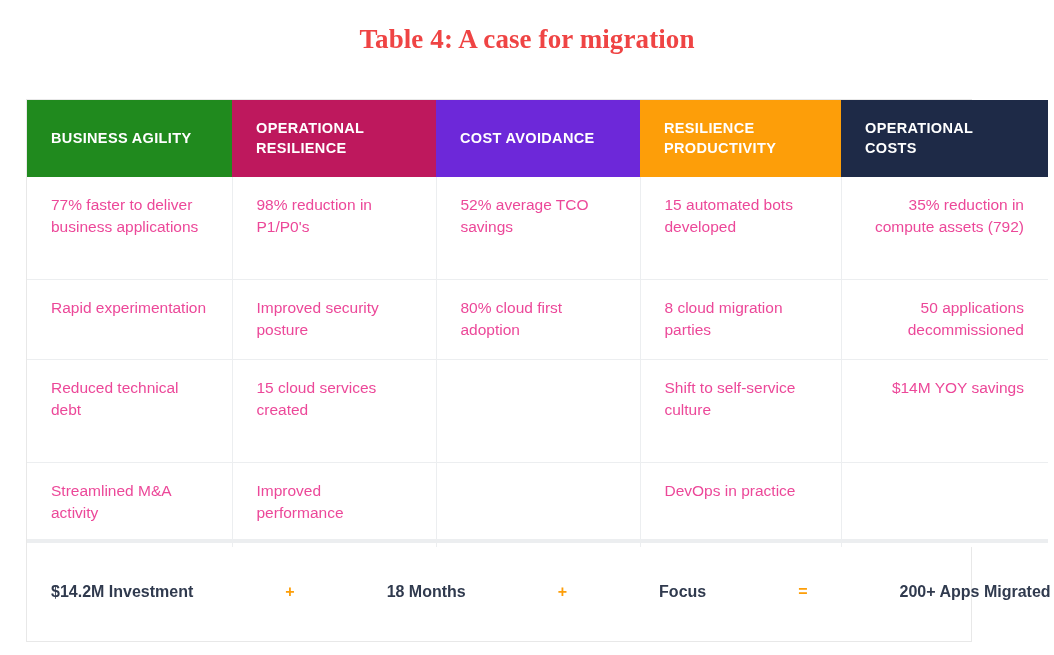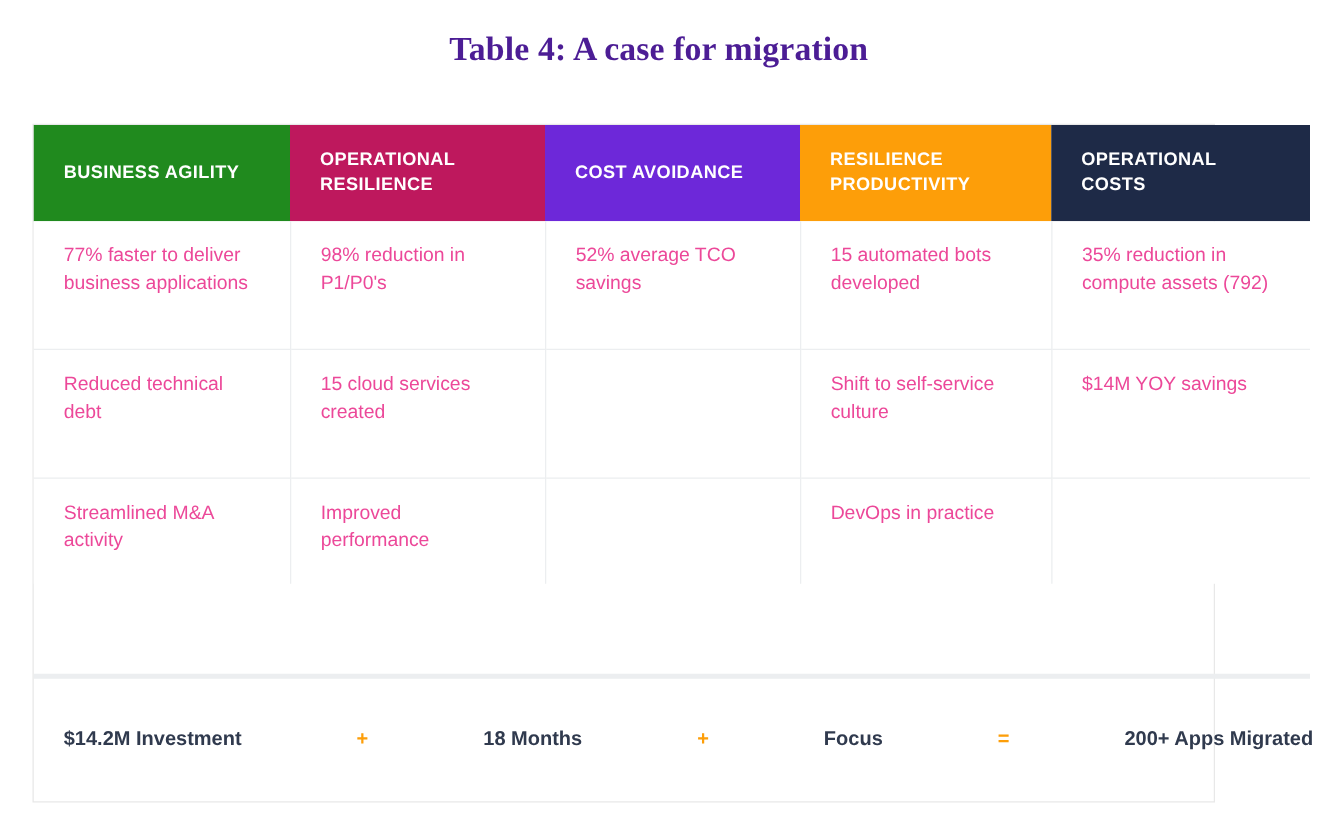--- a/index.html
+++ b/index.html
@@ -18,21 +18,21 @@
   .page-title {
     position: absolute;
     left: 0;
     top: 24px;
     width: 1054px;
     text-align: center;
     font-family: "Liberation Serif", serif;
     font-weight: bold;
     font-size: 27px;
     letter-spacing: .1px;
-    color: #4c1d95;
+    color: #ef4444;
   }
 
   
   .table-wrap {
     position: absolute;
     left: 26px;
     top: 99px;
     width: 946px;
     height: 543px;
     box-sizing: border-box;
@@ -73,21 +73,21 @@
   .matrix tbody td {
     padding: 17px 24px 17px 24px;
     vertical-align: top;
     font-size: 15.5px;
     line-height: 1.42;
     color: #ec4899;
     border-right: 1px solid #eceef0;
     border-bottom: 1px solid #eceef0;
     background: #ffffff;
   }
-  .matrix tbody td:last-child { border-right: none; }
+  .matrix tbody td:last-child { border-right: none; text-align: right; }
   .matrix tbody tr.r1 td { height: 68px; }
   .matrix tbody tr.r2 td { height: 45px; }
   .matrix tbody tr.r3 td { height: 68px; }
   .matrix tbody tr.r4 td { height: 50px; border-bottom: none; }
 
   
   .summary-sep {
     position: absolute;
     left: 0;
     top: 439px;
@@ -150,20 +150,27 @@
         <th class="h-navy">OPERATIONAL COSTS</th>
       </tr>
     </thead>
     <tbody>
       <tr class="r1">
         <td>77% faster to deliver business applications</td>
         <td>98% reduction in P1/P0's</td>
         <td>52% average TCO savings</td>
         <td>15 automated bots developed</td>
         <td>35% reduction in compute assets (792)</td>
+      </tr>
+      <tr class="r2">
+        <td>Rapid experimentation</td>
+        <td>Improved security posture</td>
+        <td>80% cloud first adoption</td>
+        <td>8 cloud migration parties</td>
+        <td>50 applications decommissioned</td>
       </tr>
       <tr class="r3">
         <td>Reduced technical debt</td>
         <td>15 cloud services created</td>
         <td></td>
         <td>Shift to self-service culture</td>
         <td>$14M YOY savings</td>
       </tr>
       <tr class="r4">
         <td>Streamlined M&amp;A activity</td>

